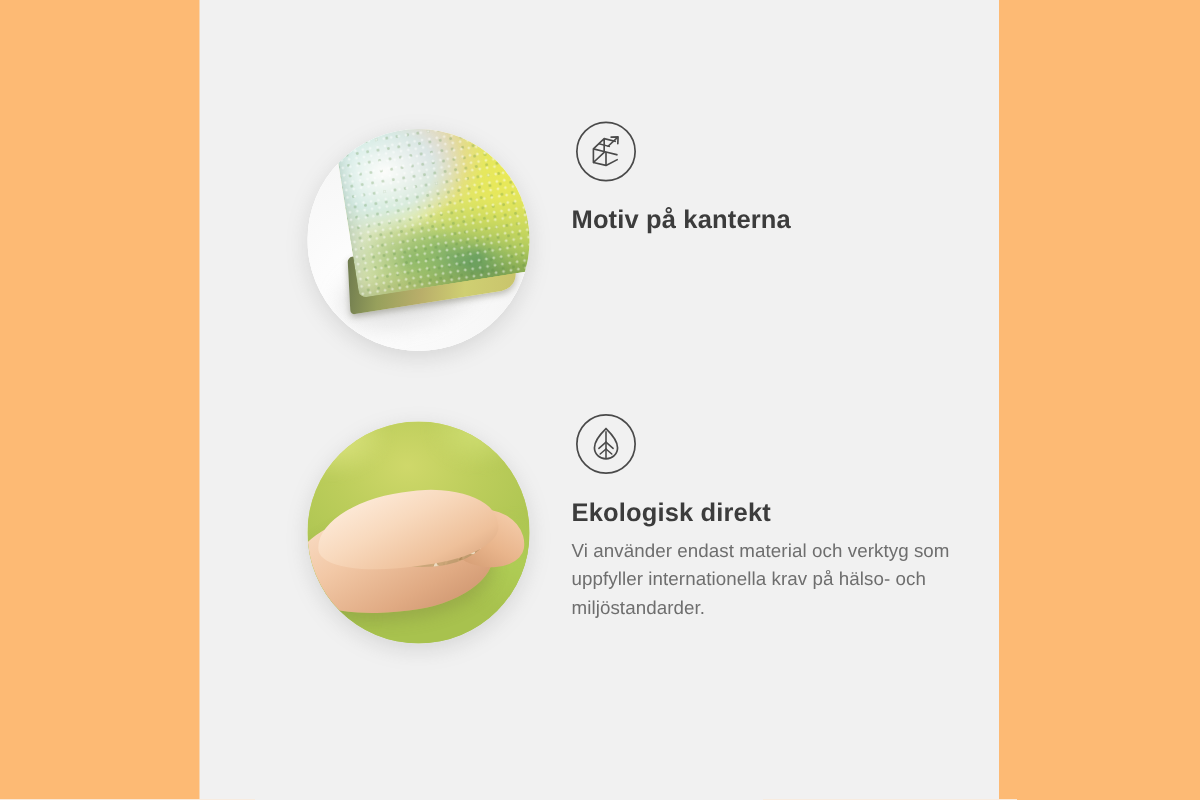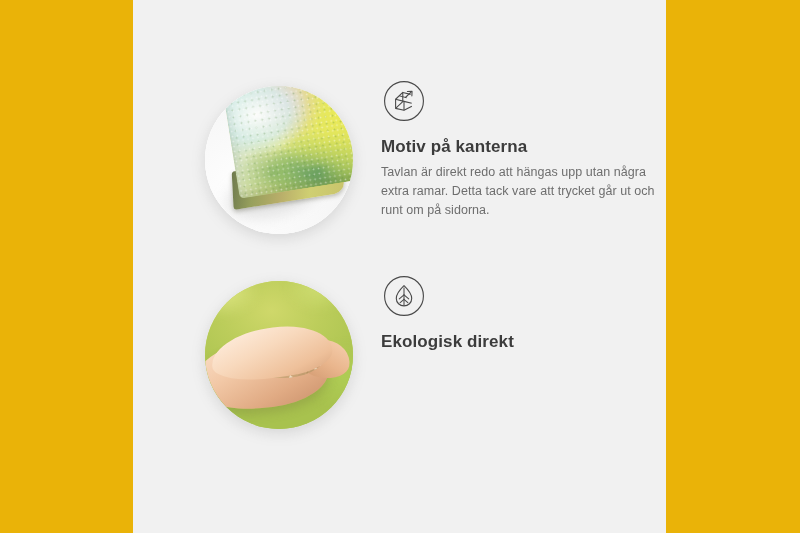--- a/index.html
+++ b/index.html
@@ -12,21 +12,21 @@
     height: 533px;
     background: #ffffff;
     font-family: "Liberation Sans", sans-serif;
     overflow: hidden;
   }
 
   .page {
     position: relative;
     width: 800px;
     height: 533px;
-    background: #eab308;
+    background: #fdba74;
   }
 
   
   .content-panel {
     position: absolute;
     left: 133px;
     top: 0;
     width: 533px;
     height: 533px;
     background: #f1f1f1;
@@ -275,21 +275,20 @@
             <path d="M14.4 22.0 L22.6 14.2 L22.6 24.6 L14.4 32.4 Z" stroke="#4a4a4a" stroke-width="1.25" stroke-linejoin="round" fill="none"></path>
             <path d="M14.4 22.0 L24.0 24.4 L32.8 26.6" stroke="#4a4a4a" stroke-width="1.25" stroke-linejoin="round" fill="none"></path>
             <path d="M22.6 14.2 L31.6 16.4" stroke="#4a4a4a" stroke-width="1.25" fill="none"></path>
             <path d="M14.4 32.4 L24.0 34.6 L33.0 30.0" stroke="#4a4a4a" stroke-width="1.25" stroke-linejoin="round" fill="none"></path>
             <path d="M24.0 24.4 L24.0 34.6" stroke="#4a4a4a" stroke-width="1.25" fill="none"></path>
             <path d="M18.6 18.1 L27.0 20.3" stroke="#4a4a4a" stroke-width="1.1" fill="none"></path>
             <path d="M25.6 20.0 L32.6 13.4" stroke="#4a4a4a" stroke-width="1.25" stroke-linecap="round" fill="none"></path>
             <path d="M27.9 13.1 L33.2 12.9 L33.0 18.1" stroke="#4a4a4a" stroke-width="1.25" stroke-linecap="round" stroke-linejoin="round" fill="none"></path>
           </svg>
           <h3 class="feature-title">Motiv på kanterna</h3>
-          <p class="feature-desc">Tavlan är direkt redo att hängas upp utan några extra ramar. Detta tack vare att trycket går ut och runt om på sidorna.</p>
         </div>
       </div>
 
       <div class="feature-row row-2">
 
         <div class="photo-wrap">
           <div class="photo-circle">
             <div class="photo-hands">
               <div class="grass-blur"></div>
               <div class="hand-lower"></div>
@@ -304,19 +303,20 @@
           <svg class="feature-icon" viewBox="0 0 48 48" fill="none" aria-hidden="true">
             <circle cx="24" cy="24" r="22.2" stroke="#4a4a4a" stroke-width="1.3" fill="none"></circle>
             <path d="M24 12.2 C18.6 17.4 15.2 22.2 15.2 26.8 C15.2 31.6 19.1 35.3 24 35.3 C28.9 35.3 32.8 31.6 32.8 26.8 C32.8 22.2 29.4 17.4 24 12.2 Z" stroke="#4a4a4a" stroke-width="1.3" stroke-linejoin="round" fill="none"></path>
             <path d="M24 14.2 L24 35.3" stroke="#4a4a4a" stroke-width="1.2" fill="none"></path>
             <path d="M24 22.6 L18.6 27.4" stroke="#4a4a4a" stroke-width="1.2" stroke-linecap="round" fill="none"></path>
             <path d="M24 22.6 L29.4 27.4" stroke="#4a4a4a" stroke-width="1.2" stroke-linecap="round" fill="none"></path>
             <path d="M24 27.8 L19.6 31.6" stroke="#4a4a4a" stroke-width="1.2" stroke-linecap="round" fill="none"></path>
             <path d="M24 27.8 L28.4 31.6" stroke="#4a4a4a" stroke-width="1.2" stroke-linecap="round" fill="none"></path>
           </svg>
           <h3 class="feature-title">Ekologisk direkt</h3>
+          <p class="feature-desc">Vi använder endast material och verktyg som uppfyller internationella krav på hälso- och miljöstandarder.</p>
         </div>
       </div>
 
     </div>
   </div>
 
 </div>
 
 </body></html>

